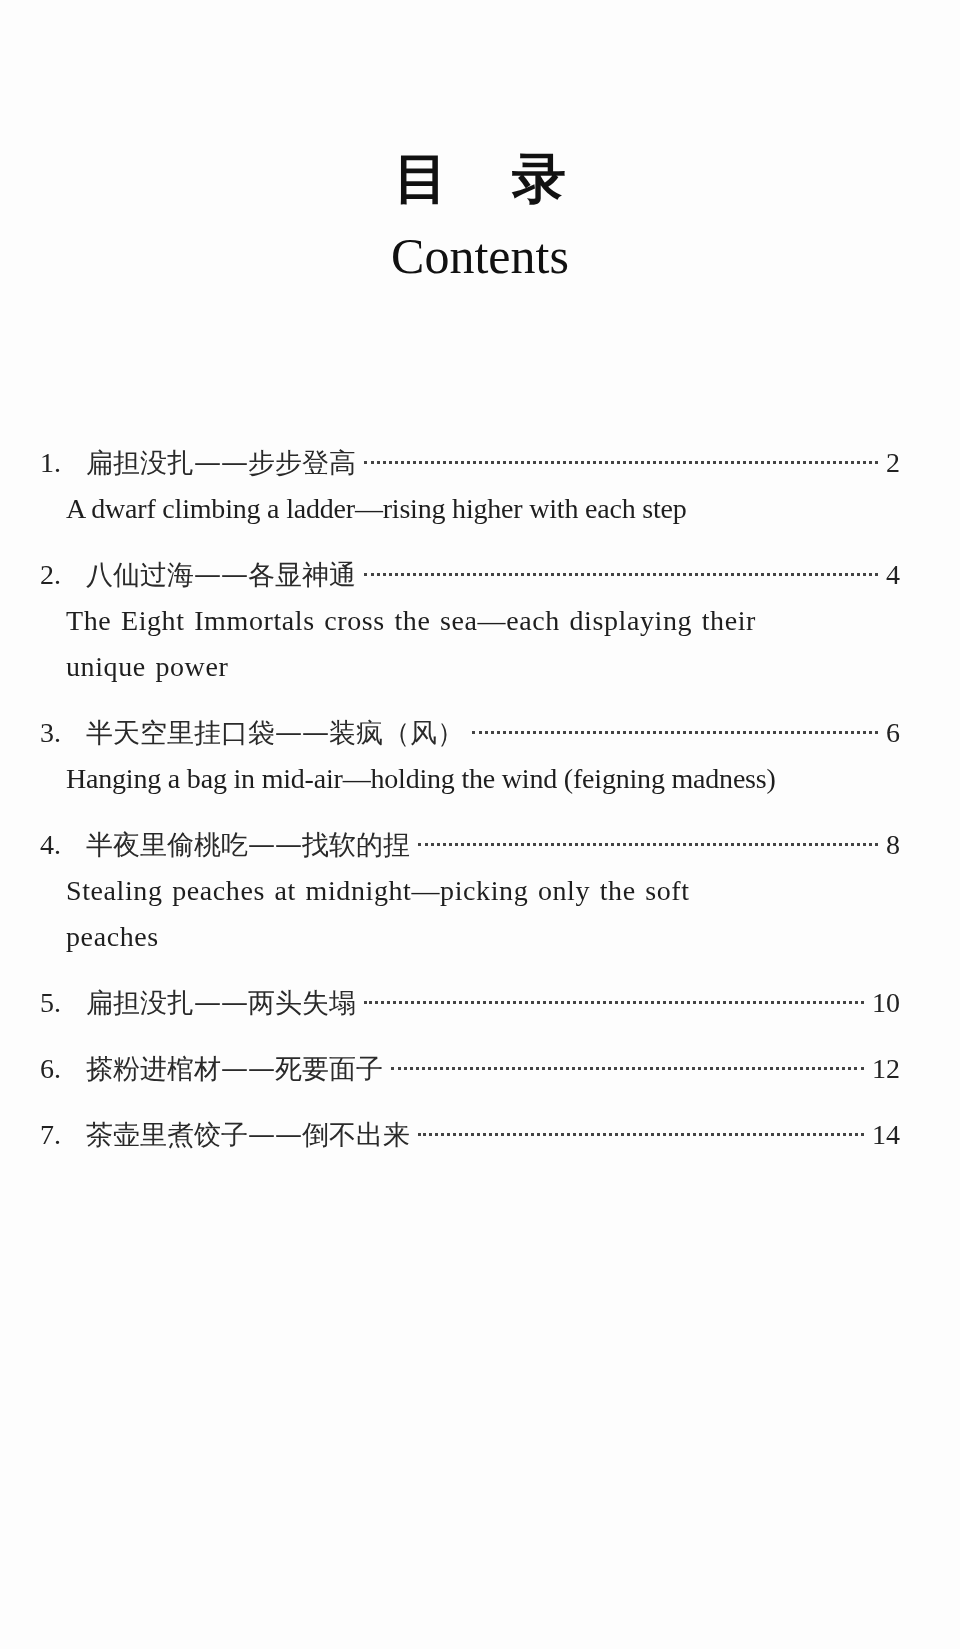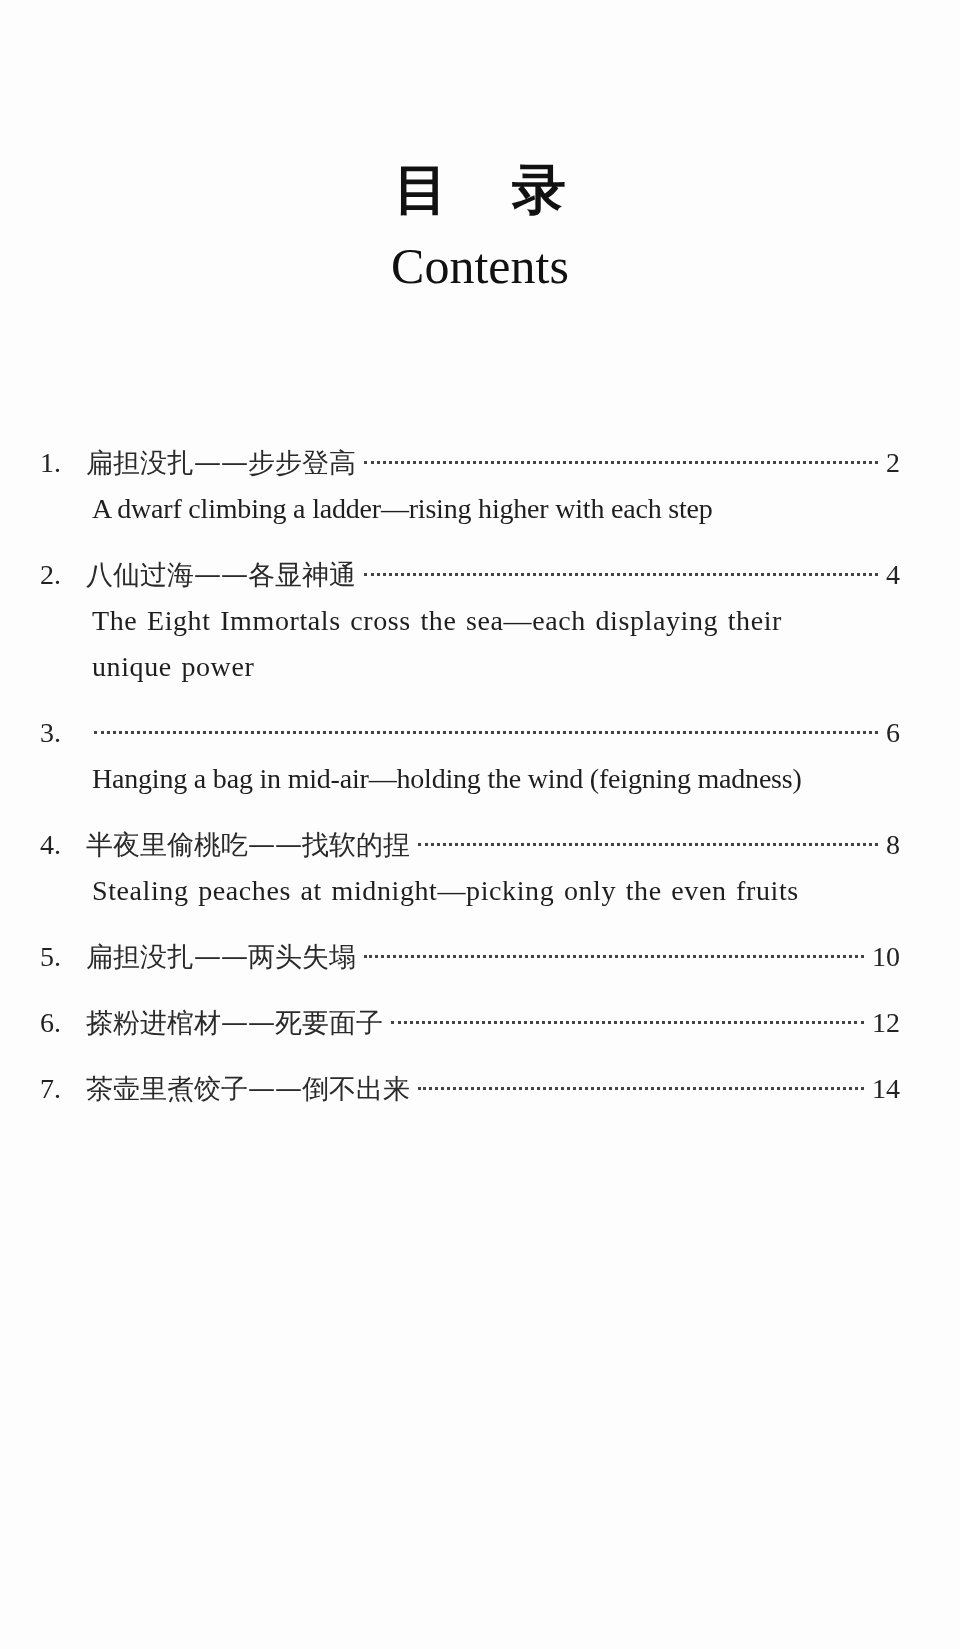--- a/index.html
+++ b/index.html
@@ -27,25 +27,24 @@
       left: 0;
       width: 960px;
       text-align: center;
       font-family: "DejaVu Serif", "Liberation Serif", serif;
       font-weight: bold;
       font-size: 54px;
       letter-spacing: 64px;
       text-indent: 64px;
       line-height: 60px;
       color: #111;
-      margin-top: 11px;
     }
     .title-en {
       position: absolute;
-      top: 236px;
+      top: 226px;
       left: 0;
       width: 960px;
       text-align: center;
       font-size: 50px;
       line-height: 60px;
       color: #111;
     }
     .toc {
       position: absolute;
       left: 40px;
@@ -86,21 +85,21 @@
       min-width: 20px;
     }
     .entry-page {
       flex: 0 0 auto;
       font-size: 28px;
       color: #222;
       text-align: right;
       min-width: 14px;
     }
     .entry-en {
-      margin-left: 52px;
+      margin-left: 26px;
       width: 710px;
       font-size: 28px;
       line-height: 46px;
       color: #1e1e1e;
       letter-spacing: -0.2px;
     }
     .entry-en.wide {
       letter-spacing: 0.6px;
       word-spacing: 2px;
     }
@@ -131,34 +130,35 @@
         <span class="entry-cn">八仙过海——各显神通</span>
         <span class="leader"></span>
         <span class="entry-page">4</span>
       </div>
       <div class="entry-en wide">The Eight Immortals cross the sea—each displaying their unique power</div>
     </div>
 
     <div class="entry">
       <div class="entry-head">
         <span class="entry-num">3.</span>
+        <span class="entry-cn">半天空里挂口袋——装疯（风）</span>
         <span class="leader"></span>
         <span class="entry-page">6</span>
       </div>
       <div class="entry-en">Hanging a bag in mid-air—holding the wind (feigning madness)</div>
     </div>
 
     <div class="entry">
       <div class="entry-head">
         <span class="entry-num">4.</span>
         <span class="entry-cn">半夜里偷桃吃——找软的捏</span>
         <span class="leader"></span>
         <span class="entry-page">8</span>
       </div>
-      <div class="entry-en wide">Stealing peaches at midnight—picking only the even fruits</div>
+      <div class="entry-en wide">Stealing peaches at midnight—picking only the soft peaches</div>
     </div>
 
     <div class="entry">
       <div class="entry-head">
         <span class="entry-num">5.</span>
         <span class="entry-cn">扁担没扎——两头失塌</span>
         <span class="leader"></span>
         <span class="entry-page">10</span>
       </div>
     </div>

